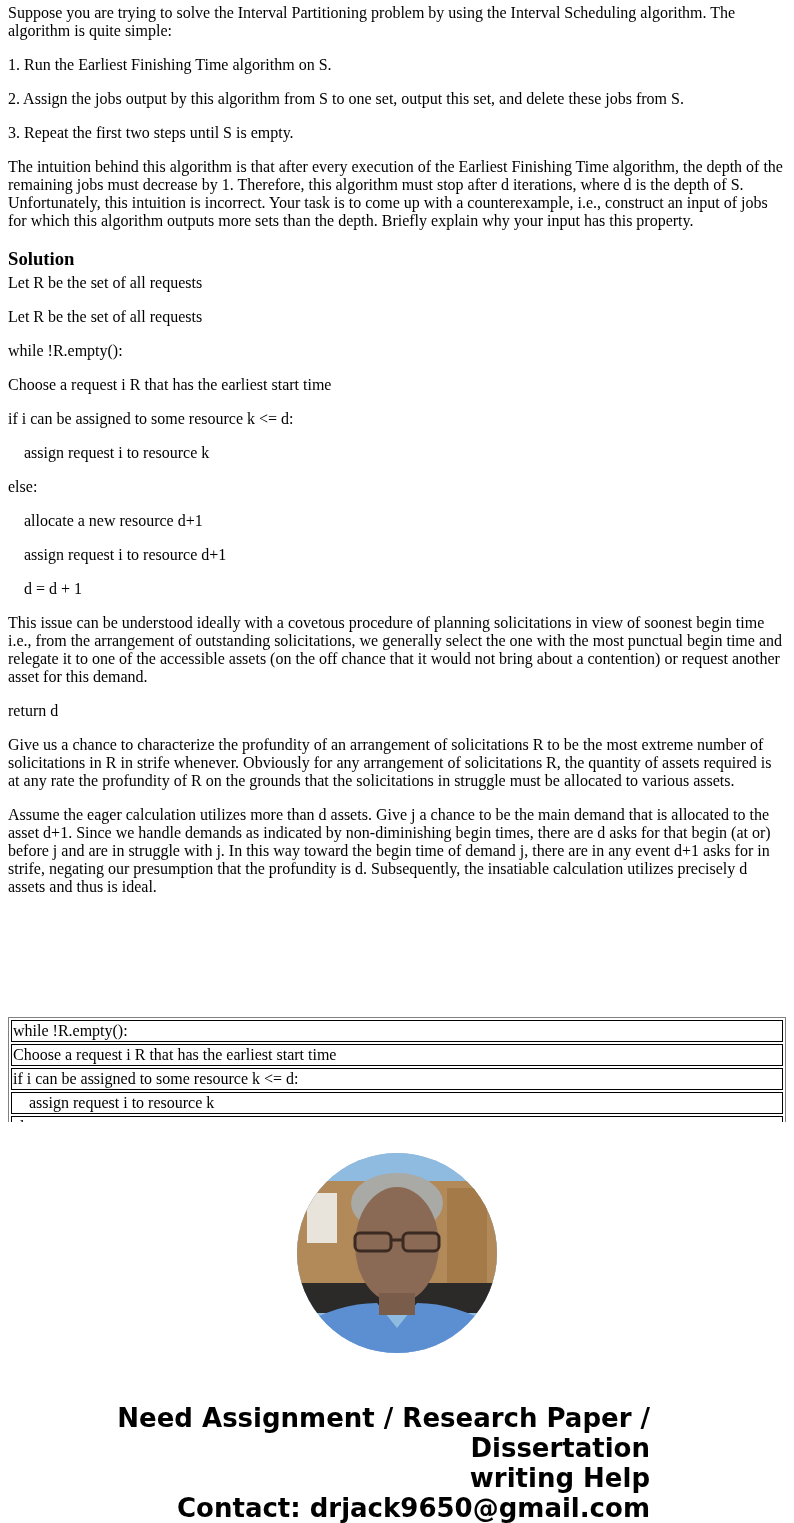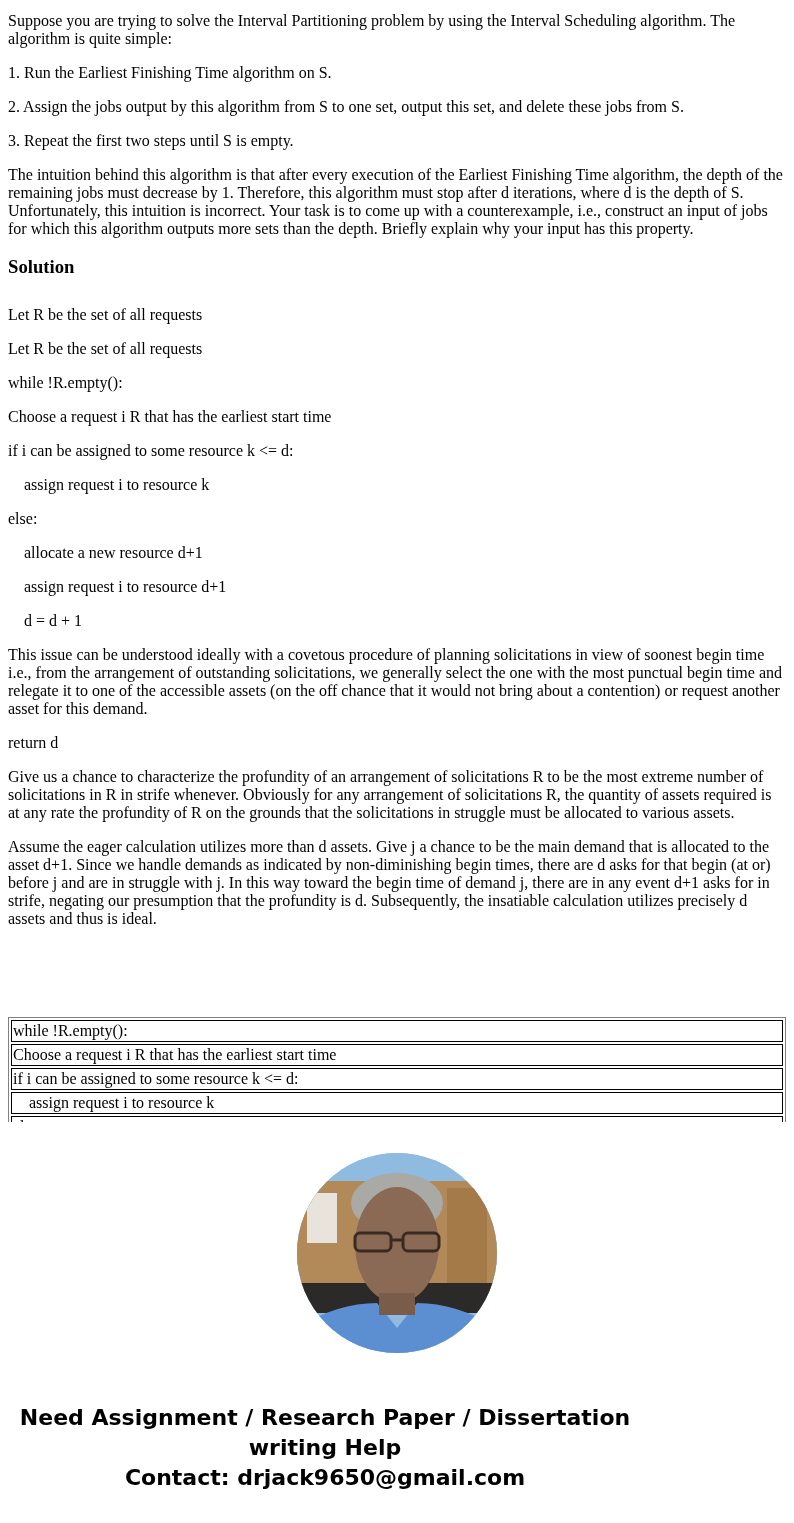--- a/index.html
+++ b/index.html
@@ -1,26 +1,26 @@
 <!DOCTYPE html>
 <html><head>
 <meta charset="utf-8">
 <style>
   html, body { margin: 0; padding: 0; background: #ffffff; }
   body { width: 794px; height: 1523px; position: relative; overflow: hidden; color: #000; }
   .content { position: absolute; left: 8px; top: 0; width: 778px; font-family: "Liberation Serif", serif; font-size: 16px; line-height: 18px; }
   .content p { margin: 0 0 16px 0; }
-  .content p.first { margin-top: 12px; }
-  h3.sol { font-family: "Liberation Serif", serif; font-size: 18.7px; font-weight: bold; margin: 18px 0 28px 0; line-height: 22px; }
+  .content p.first { margin-top: 4px; }
+  h3.sol { font-family: "Liberation Serif", serif; font-size: 18.7px; font-weight: bold; margin: 18px 0 4px 0; line-height: 22px; }
   .indent { padding-left: 16px; }
   .table-wrap { position: absolute; left: 8px; top: 1017px; width: 778px; height: 105px; overflow: hidden; }
   table.code { border: 1px solid #808080; border-collapse: separate; border-spacing: 2px; width: 778px; font-family: "Liberation Serif", serif; font-size: 16px; line-height: 18px; }
   table.code td { border: 1px solid #000; padding: 1px 1px; }
   .avatar { position: absolute; left: 297px; top: 1153px; width: 200px; height: 200px; border-radius: 50%; overflow: hidden; background: #8fb3d9; }
-  .promo { position: absolute; left: 0; top: 1403px; width: 650px; text-align: center; font-family: "DejaVu Sans", sans-serif; font-weight: bold; font-size: 22px; line-height: 30px; color: #000; }
+  .promo { position: absolute; left: 0; top: 1403px; width: 650px; text-align: right; font-family: "DejaVu Sans", sans-serif; font-weight: bold; font-size: 26px; line-height: 30px; color: #000; }
 </style>
 </head>
 <body>
 
 <div class="content">
   <p class="first">Suppose you are trying to solve the Interval Partitioning problem by using the Interval Scheduling algorithm. The algorithm is quite simple:</p>
   <p>1. Run the Earliest Finishing Time algorithm on S.</p>
   <p>2. Assign the jobs output by this algorithm from S to one set, output this set, and delete these jobs from S.</p>
   <p>3. Repeat the first two steps until S is empty.</p>
   <p>The intuition behind this algorithm is that after every execution of the Earliest Finishing Time algorithm, the depth of the remaining jobs must decrease by 1. Therefore, this algorithm must stop after d iterations, where d is the depth of S. Unfortunately, this intuition is incorrect. Your task is to come up with a counterexample, i.e., construct an input of jobs for which this algorithm outputs more sets than the depth. Briefly explain why your input has this property.</p>

